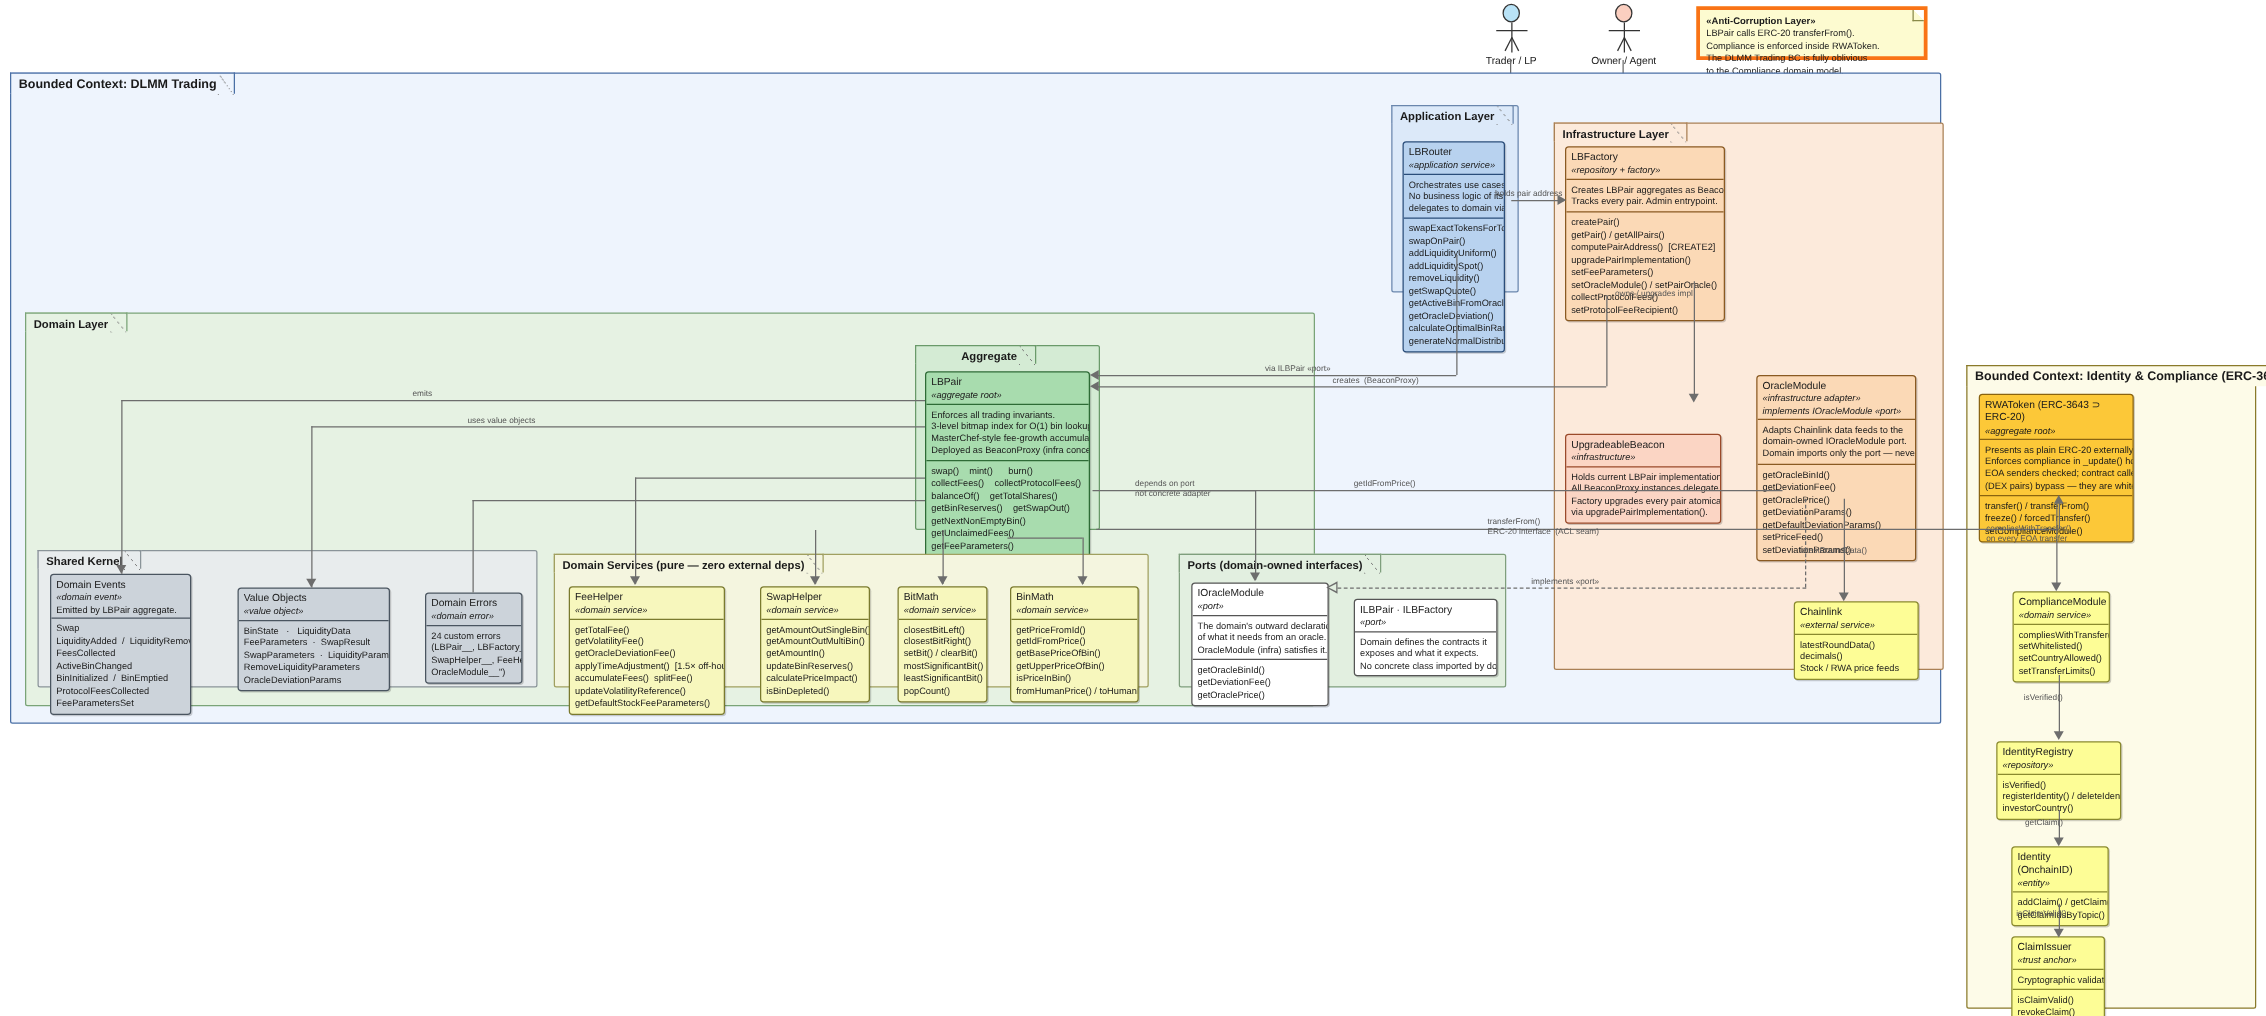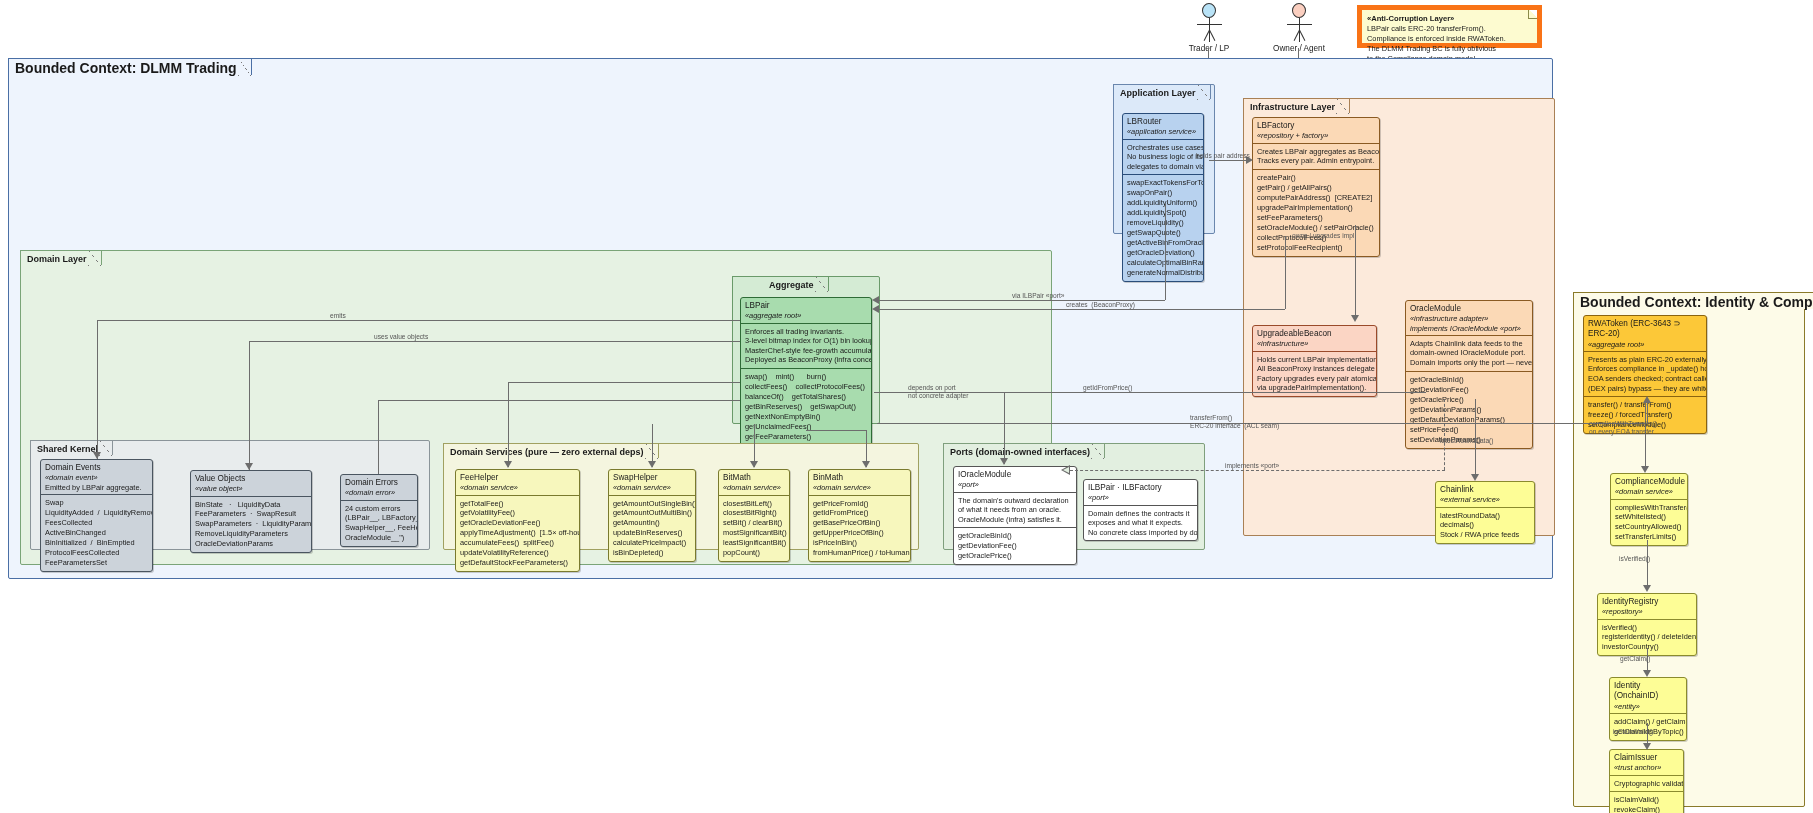--- a/index.html
+++ b/index.html
@@ -39,21 +39,21 @@
     line-height:1.35;
     font-size:7.4px;
   }
   .cls .ops div, .cls .desc div { white-space:pre; }
 
   
   .blue   { background:#b8d2ef; border-color:#2a4d7a; }
   .blue .desc, .blue .ops { border-top-color:#2a4d7a; }
   .peach  { background:#fbd9b6; border-color:#8a5a22; }
   .peach .desc, .peach .ops { border-top-color:#8a5a22; }
-  .salmon { background:#fbd5c4; border-color:#9a4a2a; }
+  .salmon { background:#fbd5c4; border-color:#9a4a2a;margin-top:22px; }
   .salmon .desc, .salmon .ops { border-top-color:#9a4a2a; }
   .green  { background:#a8dcae; border-color:#2e6b36; }
   .green .desc, .green .ops { border-top-color:#2e6b36; }
   .gray   { background:#ccd3da; border-color:#4a5560; }
   .gray .desc, .gray .ops { border-top-color:#4a5560; }
   .yellow { background:#f7f7bd; border-color:#7a7a2e; }
   .yellow .desc, .yellow .ops { border-top-color:#7a7a2e; }
   .ylw2   { background:#fdfd96; border-color:#8a8a2e; }
   .ylw2 .desc, .ylw2 .ops { border-top-color:#8a8a2e; }
   .gold   { background:#fcc838; border-color:#8a6410; }
@@ -81,21 +81,21 @@
     white-space:nowrap;
   }
   .pkg > .tab:after {
     content:"";
     position:absolute;
     right:0; top:0;
     width:12px; height:15px;
     border-left:1px solid transparent;
     background:linear-gradient(to bottom left, transparent 49.5%, #7a7a7a 49.5%, #7a7a7a 51%, transparent 51%);
   }
-  .pkg.big > .tab { font-size:14px; height:17px; line-height:16px; }
+  .pkg.big > .tab { font-size:10px; height:17px; line-height:16px; }
   .pkg.big > .tab:after { height:17px; }
 
   .bc-dlmm   { background:#eef4fd; border-color:#4a6fa5; }
   .bc-dlmm  > .tab { background:#eef4fd; border-color:#4a6fa5; }
   .bc-id     { background:#fdfbe8; border-color:#8a7a2a; }
   .bc-id    > .tab { background:#fdfbe8; border-color:#8a7a2a; }
   .p-app     { background:#dce9f9; border-color:#6a86ad; }
   .p-app    > .tab { background:#dce9f9; border-color:#6a86ad; }
   .p-infra   { background:#fceadb; border-color:#a98055; }
   .p-infra  > .tab { background:#fceadb; border-color:#a98055; }
@@ -125,21 +125,21 @@
   .actor .leg1 { transform:rotate(27deg); }
   .actor .leg2 { transform:rotate(-27deg); }
   .actor .lbl { font-size:8.2px; margin-top:2px; white-space:nowrap; }
   .actor .head.trader { background:#b9e3f7; }
   .actor .head.owner  { background:#fbcfc0; }
 
   
   .note {
     position:absolute;
     background:#fdfbd0;
-    border:5px solid #f97316;
+    border:3px solid #f97316;
     font-size:7.4px;
     line-height:1.35;
     padding:4px 5px 4px 5px;
   }
   .note .corner {
     position:absolute; top:0; right:0;
     width:9px; height:9px;
     background:linear-gradient(to bottom left, #fff 0 50%, transparent 50%);
     border-left:1px solid #8a8a4a;
     border-bottom:1px solid #8a8a4a;
@@ -474,21 +474,21 @@
       <div>getUpperPriceOfBin()</div>
       <div>isPriceInBin()</div>
       <div>fromHumanPrice() / toHumanPrice()</div>
     </div>
   </div>
 
   <div class="pkg p-ports" style="left:943px; top:443px; width:262px; height:107px;">
     <div class="tab">Ports  (domain-owned interfaces)</div>
   </div>
 
-  <div class="cls white" style="left:953px; top:466px; width:124px;">
+  <div class="cls white" style="left:953px; top:466px; width:110px;">
     <div class="hd">
       <div class="nm">IOracleModule</div>
       <div class="st">«port»</div>
     </div>
     <div class="desc">
       <div>The domain's outward declaration</div>
       <div>of what it needs from an oracle.</div>
       <div>OracleModule (infra) satisfies it.</div>
     </div>
     <div class="ops">

